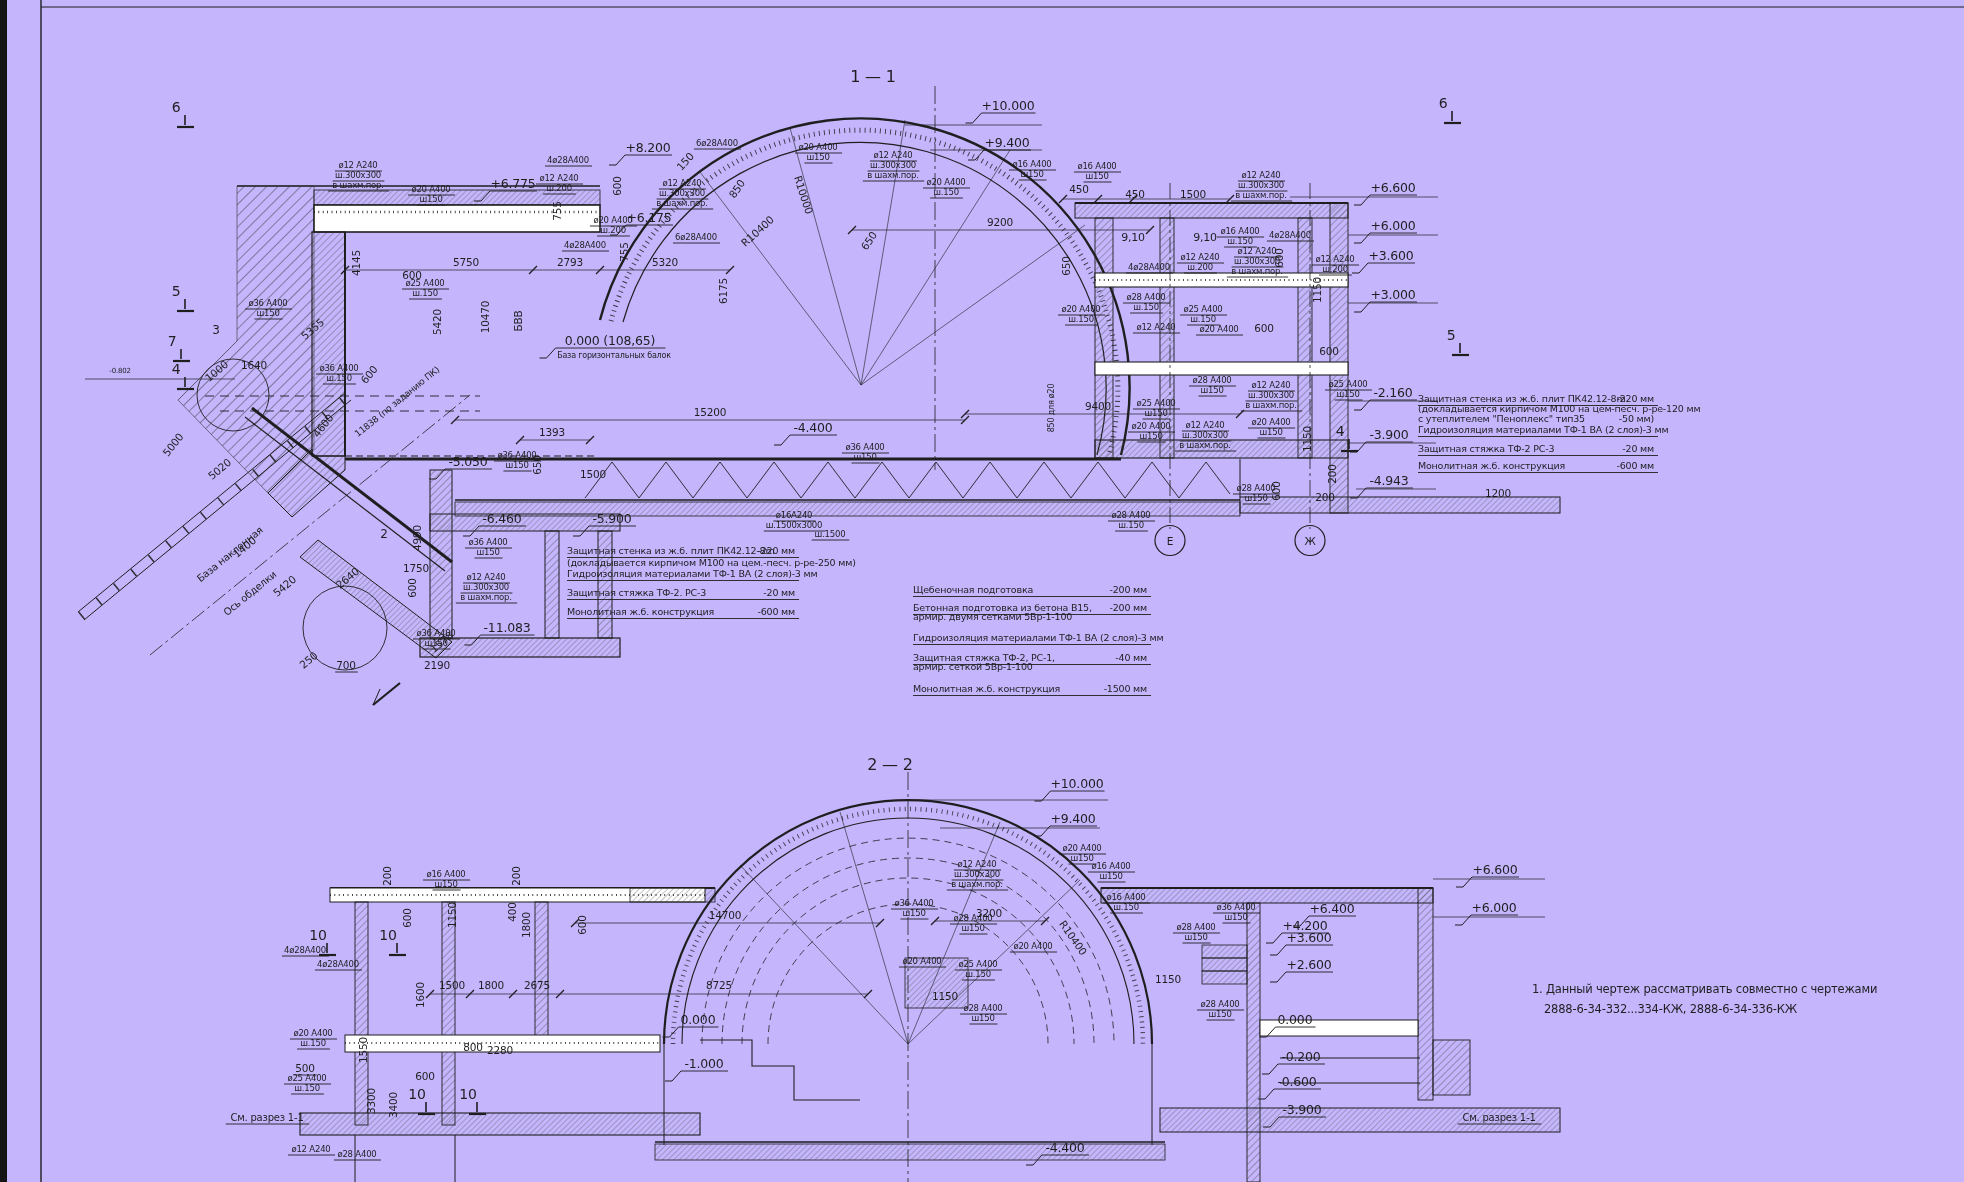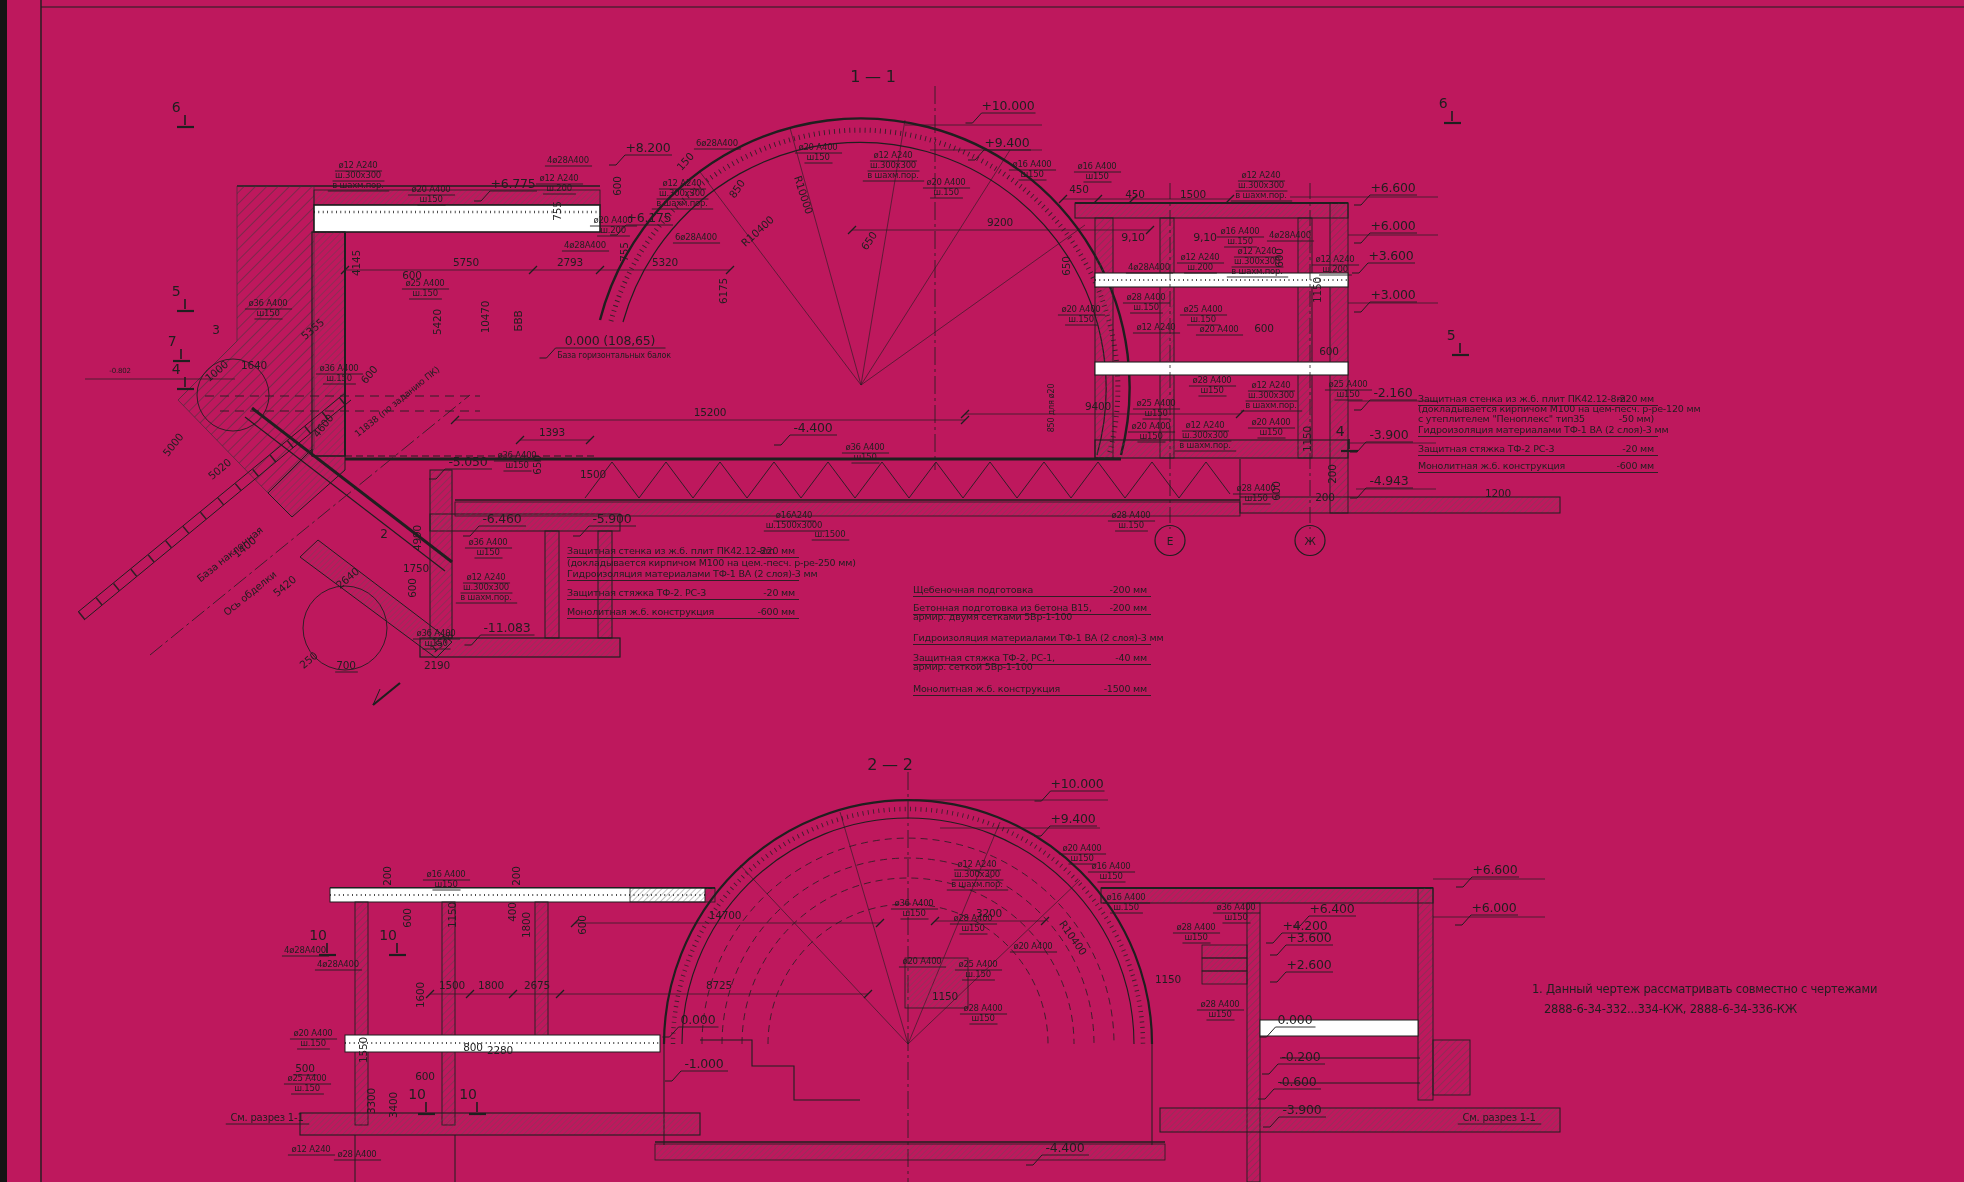--- a/index.html
+++ b/index.html
@@ -1,16 +1,16 @@
 <!DOCTYPE html>
 <html><head>
 <meta charset="utf-8">
 <style>
   html,body{margin:0;padding:0;background:#e8e8e4;}
-  #page{position:relative;width:1964px;height:1182px;background:#be185d;overflow:hidden;}
+  #page{position:relative;width:1964px;height:1182px;background:#c4b5fd;overflow:hidden;}
   svg{display:block;font-family:"DejaVu Sans","Liberation Sans",sans-serif;}
   text{fill:#1f1f1f;letter-spacing:-0.2px;}
 </style>
 </head>
 <body>
 
 <div id="page">
 <svg id="dwg" width="1964" height="1182" viewBox="0 0 1964 1182">
   <defs>
     <pattern id="hE" width="8" height="8" patternUnits="userSpaceOnUse" patternTransform="rotate(45)">

